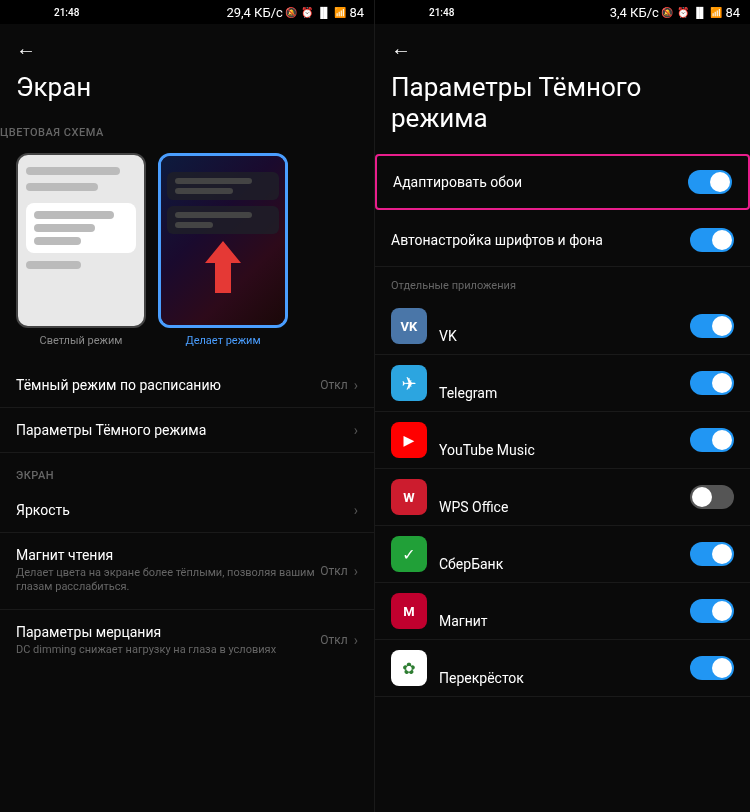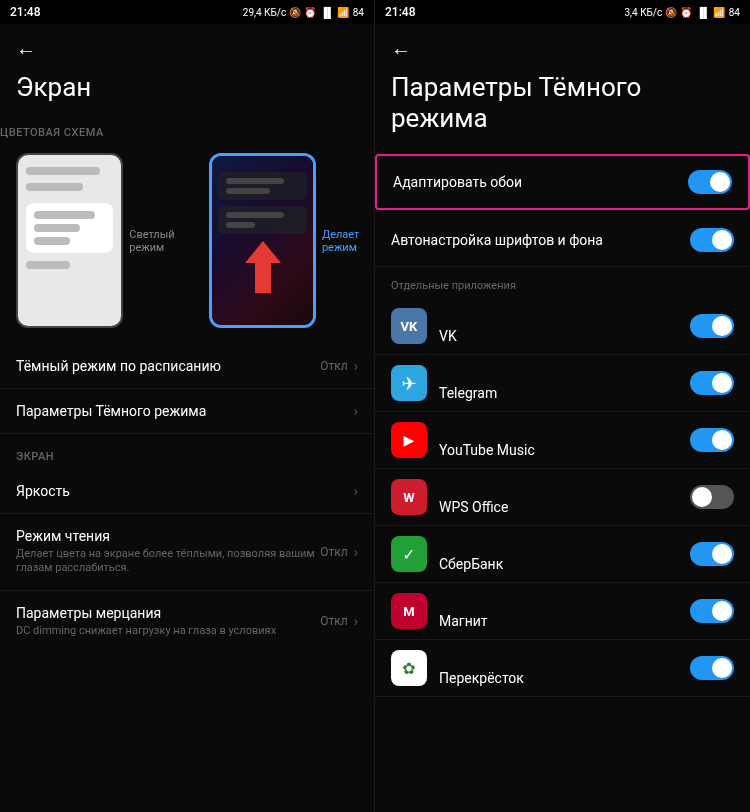--- a/index.html
+++ b/index.html
@@ -38,31 +38,32 @@
       height: 24px;
       background: #000;
       display: flex;
       align-items: center;
       justify-content: space-between;
       padding: 0 10px;
       flex-shrink: 0;
     }
     .status-time {
       color: #fff;
-      font-size: 12px;
+      font-size: 10px;
       font-weight: 500;
+      margin-left: 44px;
     }
     .status-icons {
       display: flex;
       align-items: center;
       gap: 3px;
     }
     .status-text {
       color: #fff;
-      font-size: 10px;
+      font-size: 13px;
     }
     .status-icon-small {
       color: #fff;
       font-size: 10px;
     }
 
     
     .back-button {
       padding: 12px 16px 4px 16px;
       color: #fff;
@@ -91,21 +92,21 @@
     
     .color-scheme-container {
       display: flex;
       gap: 12px;
       padding: 4px 16px 16px 16px;
       align-items: flex-end;
     }
 
     .theme-option {
       display: flex;
-      flex-direction: row;
+      flex-direction: column;
       align-items: center;
       gap: 6px;
     }
 
     .theme-thumbnail {
       width: 130px;
       height: 175px;
       border-radius: 12px;
       overflow: hidden;
       position: relative;
@@ -423,21 +424,21 @@
     <div class="menu-item-left">
       <span class="menu-item-title">Яркость</span>
     </div>
     <div class="menu-item-right">
       <span class="chevron">›</span>
     </div>
   </div>
 
   <div class="menu-item">
     <div class="menu-item-left">
-      <span class="menu-item-title">Режим чтения</span>
+      <span class="menu-item-title">Магнит чтения</span>
       <span class="menu-item-subtitle">Делает цвета на экране более тёплыми, позволяя вашим глазам расслабиться.</span>
     </div>
     <div class="menu-item-right">
       <span>Откл</span>
       <span class="chevron">›</span>
     </div>
   </div>
 
   <div class="menu-item no-divider">
     <div class="menu-item-left">

